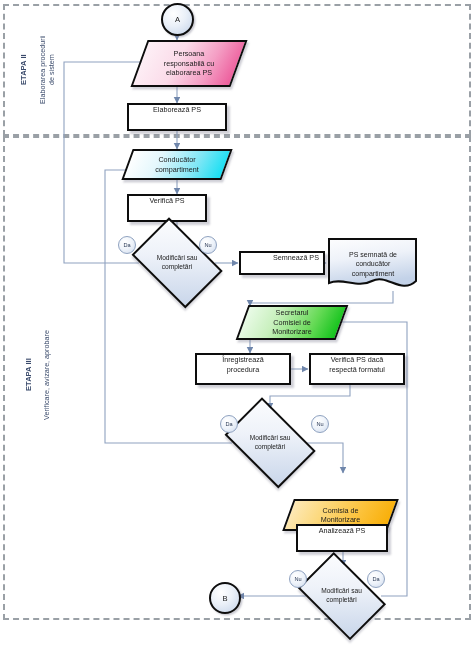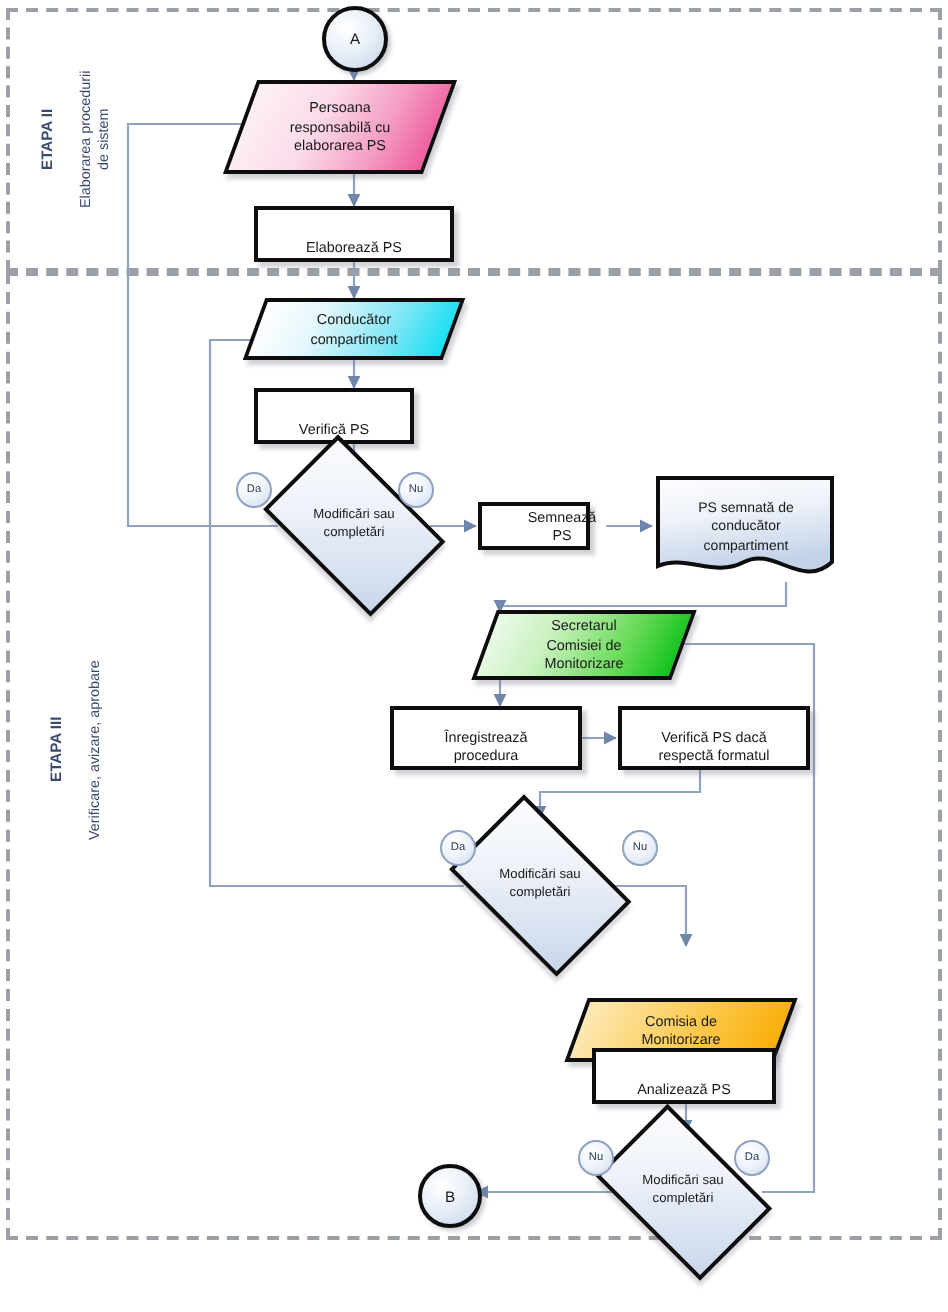--- a/index.html
+++ b/index.html
@@ -19,21 +19,21 @@
   #lane3-label{left:14px;top:290px;width:38px;height:170px;font-size:7.3px;
     display:flex;align-items:center;justify-content:center;}
   .lane-label b{font-size:7.6px;}
   .lane-label .sub{font-weight:normal;font-size:7.2px;}
 
   
   #wires{position:absolute;left:0;top:0;width:474px;height:656px;}
 
   
   .node{position:absolute;box-sizing:border-box;display:flex;
-    align-items:flex-end;justify-content:center;text-align:center;
+    align-items:flex-start;justify-content:center;text-align:center;
     color:#1a1a1a;font-size:7.2px;line-height:1.35;}
   .node span{display:block;padding:0 3px;}
 
   
   .proc{background:#ffffff;border:2px solid #0d0d0d;
     box-shadow:2.5px 2.5px 2px rgba(120,120,140,.35);}
 
   
   .para{position:absolute;box-sizing:border-box;}
   .para .skew{position:absolute;left:0;top:0;right:0;bottom:0;
@@ -142,21 +142,21 @@
       <path d="M232,443 L105,443 L105,170 L170,170"></path>
 
       <path d="M381,596 L407,596 L407,322 L298,322"></path>
     </g>
   </svg>
 
   <div class="term" style="left:161px;top:3px;width:29px;height:29px;">
     <span>A</span>
   </div>
 
-  <div class="para p-pink" style="left:120px;top:40px;width:100px;height:47px;">
+  <div class="para p-pink" style="left:139px;top:40px;width:100px;height:47px;">
     <div class="skew"></div>
     <div class="txt">Persoana<br>responsabilă cu<br>elaborarea PS</div>
   </div>
 
   <div class="node proc" style="left:127px;top:103px;width:100px;height:28px;">
     <span>Elaborează PS</span>
   </div>
 
   <div class="para p-cyan" style="left:127px;top:149px;width:100px;height:31px;">
     <div class="skew"></div>
@@ -171,21 +171,21 @@
     <div class="dia"></div>
     <div class="txt">Modificări sau<br>completări</div>
   </div>
   <div class="blabel" style="left:118px;top:236px;">
     <span>Da</span>
   </div>
   <div class="blabel" style="left:199px;top:236px;">
     <span>Nu</span>
   </div>
 
-  <div class="node proc" style="left:239px;top:251px;width:56px;height:24px;padding-left:28px;">
+  <div class="node proc" style="left:239px;top:251px;width:86px;height:24px;padding-left:28px;">
     <span>Semnează PS</span>
   </div>
 
   <div class="docshape" style="left:327px;top:237px;width:92px;height:56px;">
     <svg width="92" height="56" xmlns="http://www.w3.org/2000/svg">
       <defs>
         <linearGradient id="docg" x1="0" y1="0" x2="0.25" y2="1">
           <stop offset="0%" stop-color="#fdfdfe"></stop>
           <stop offset="45%" stop-color="#eef2f9"></stop>
           <stop offset="100%" stop-color="#c3d2e8"></stop>

